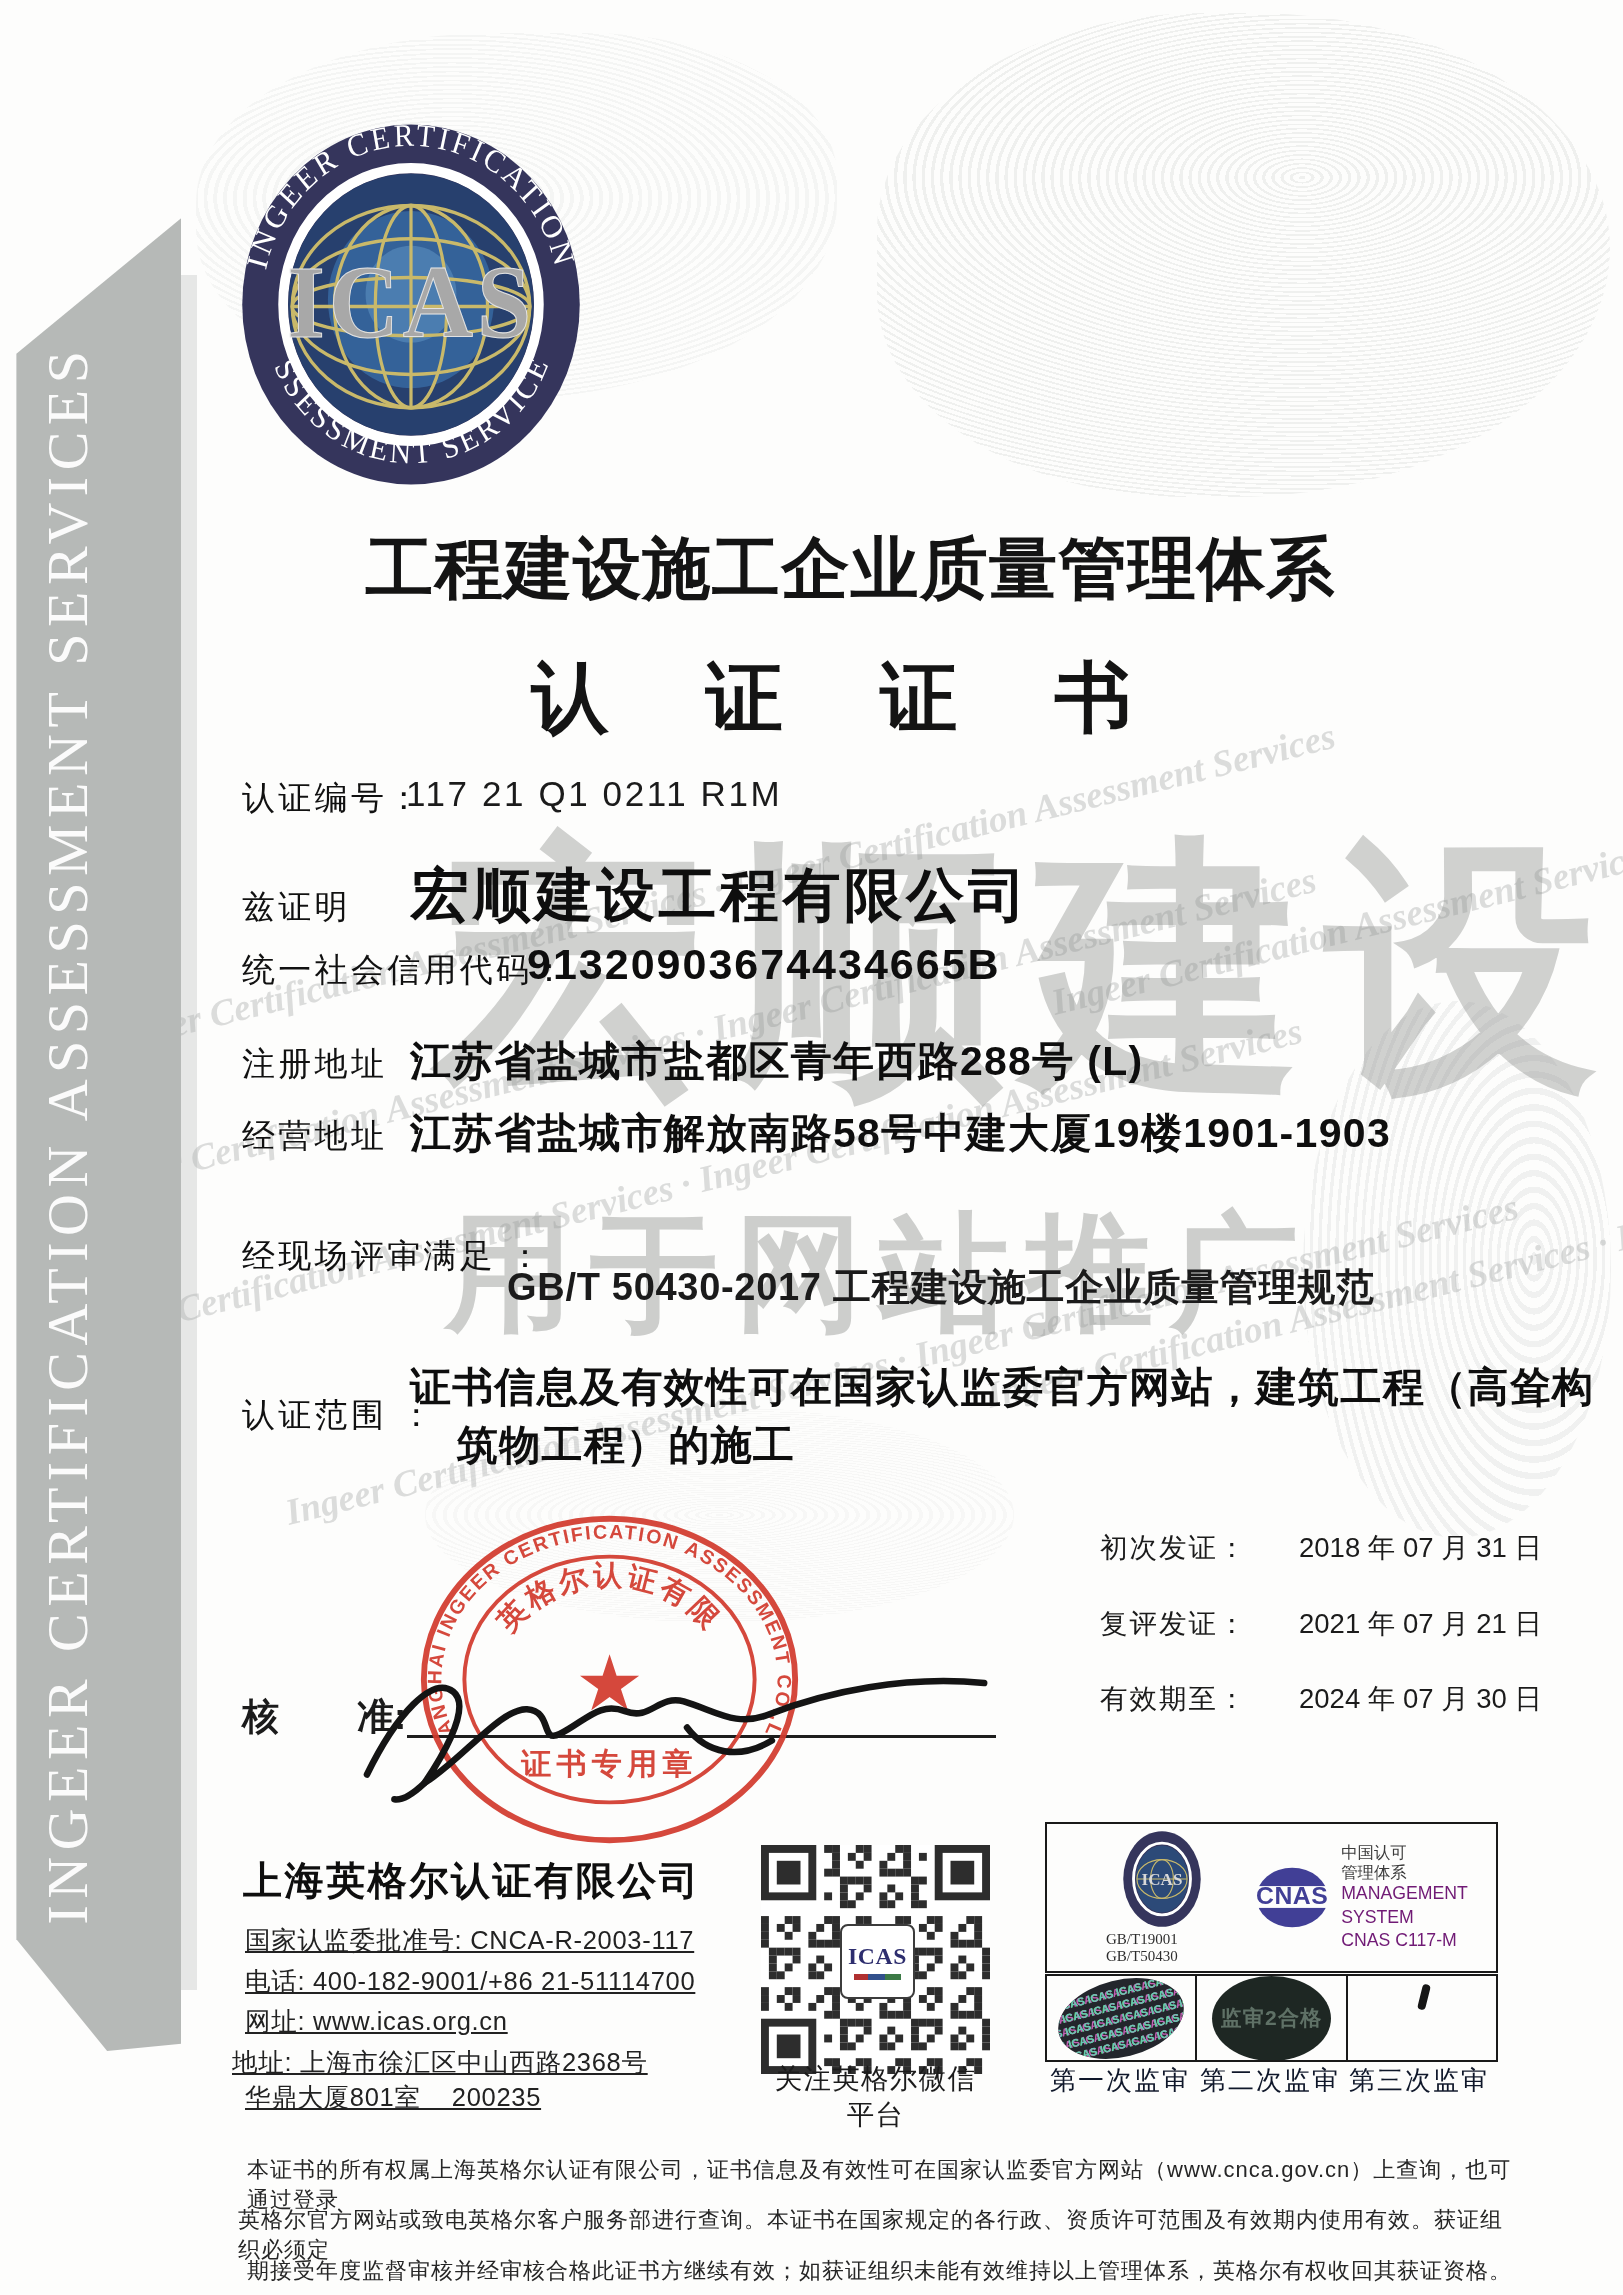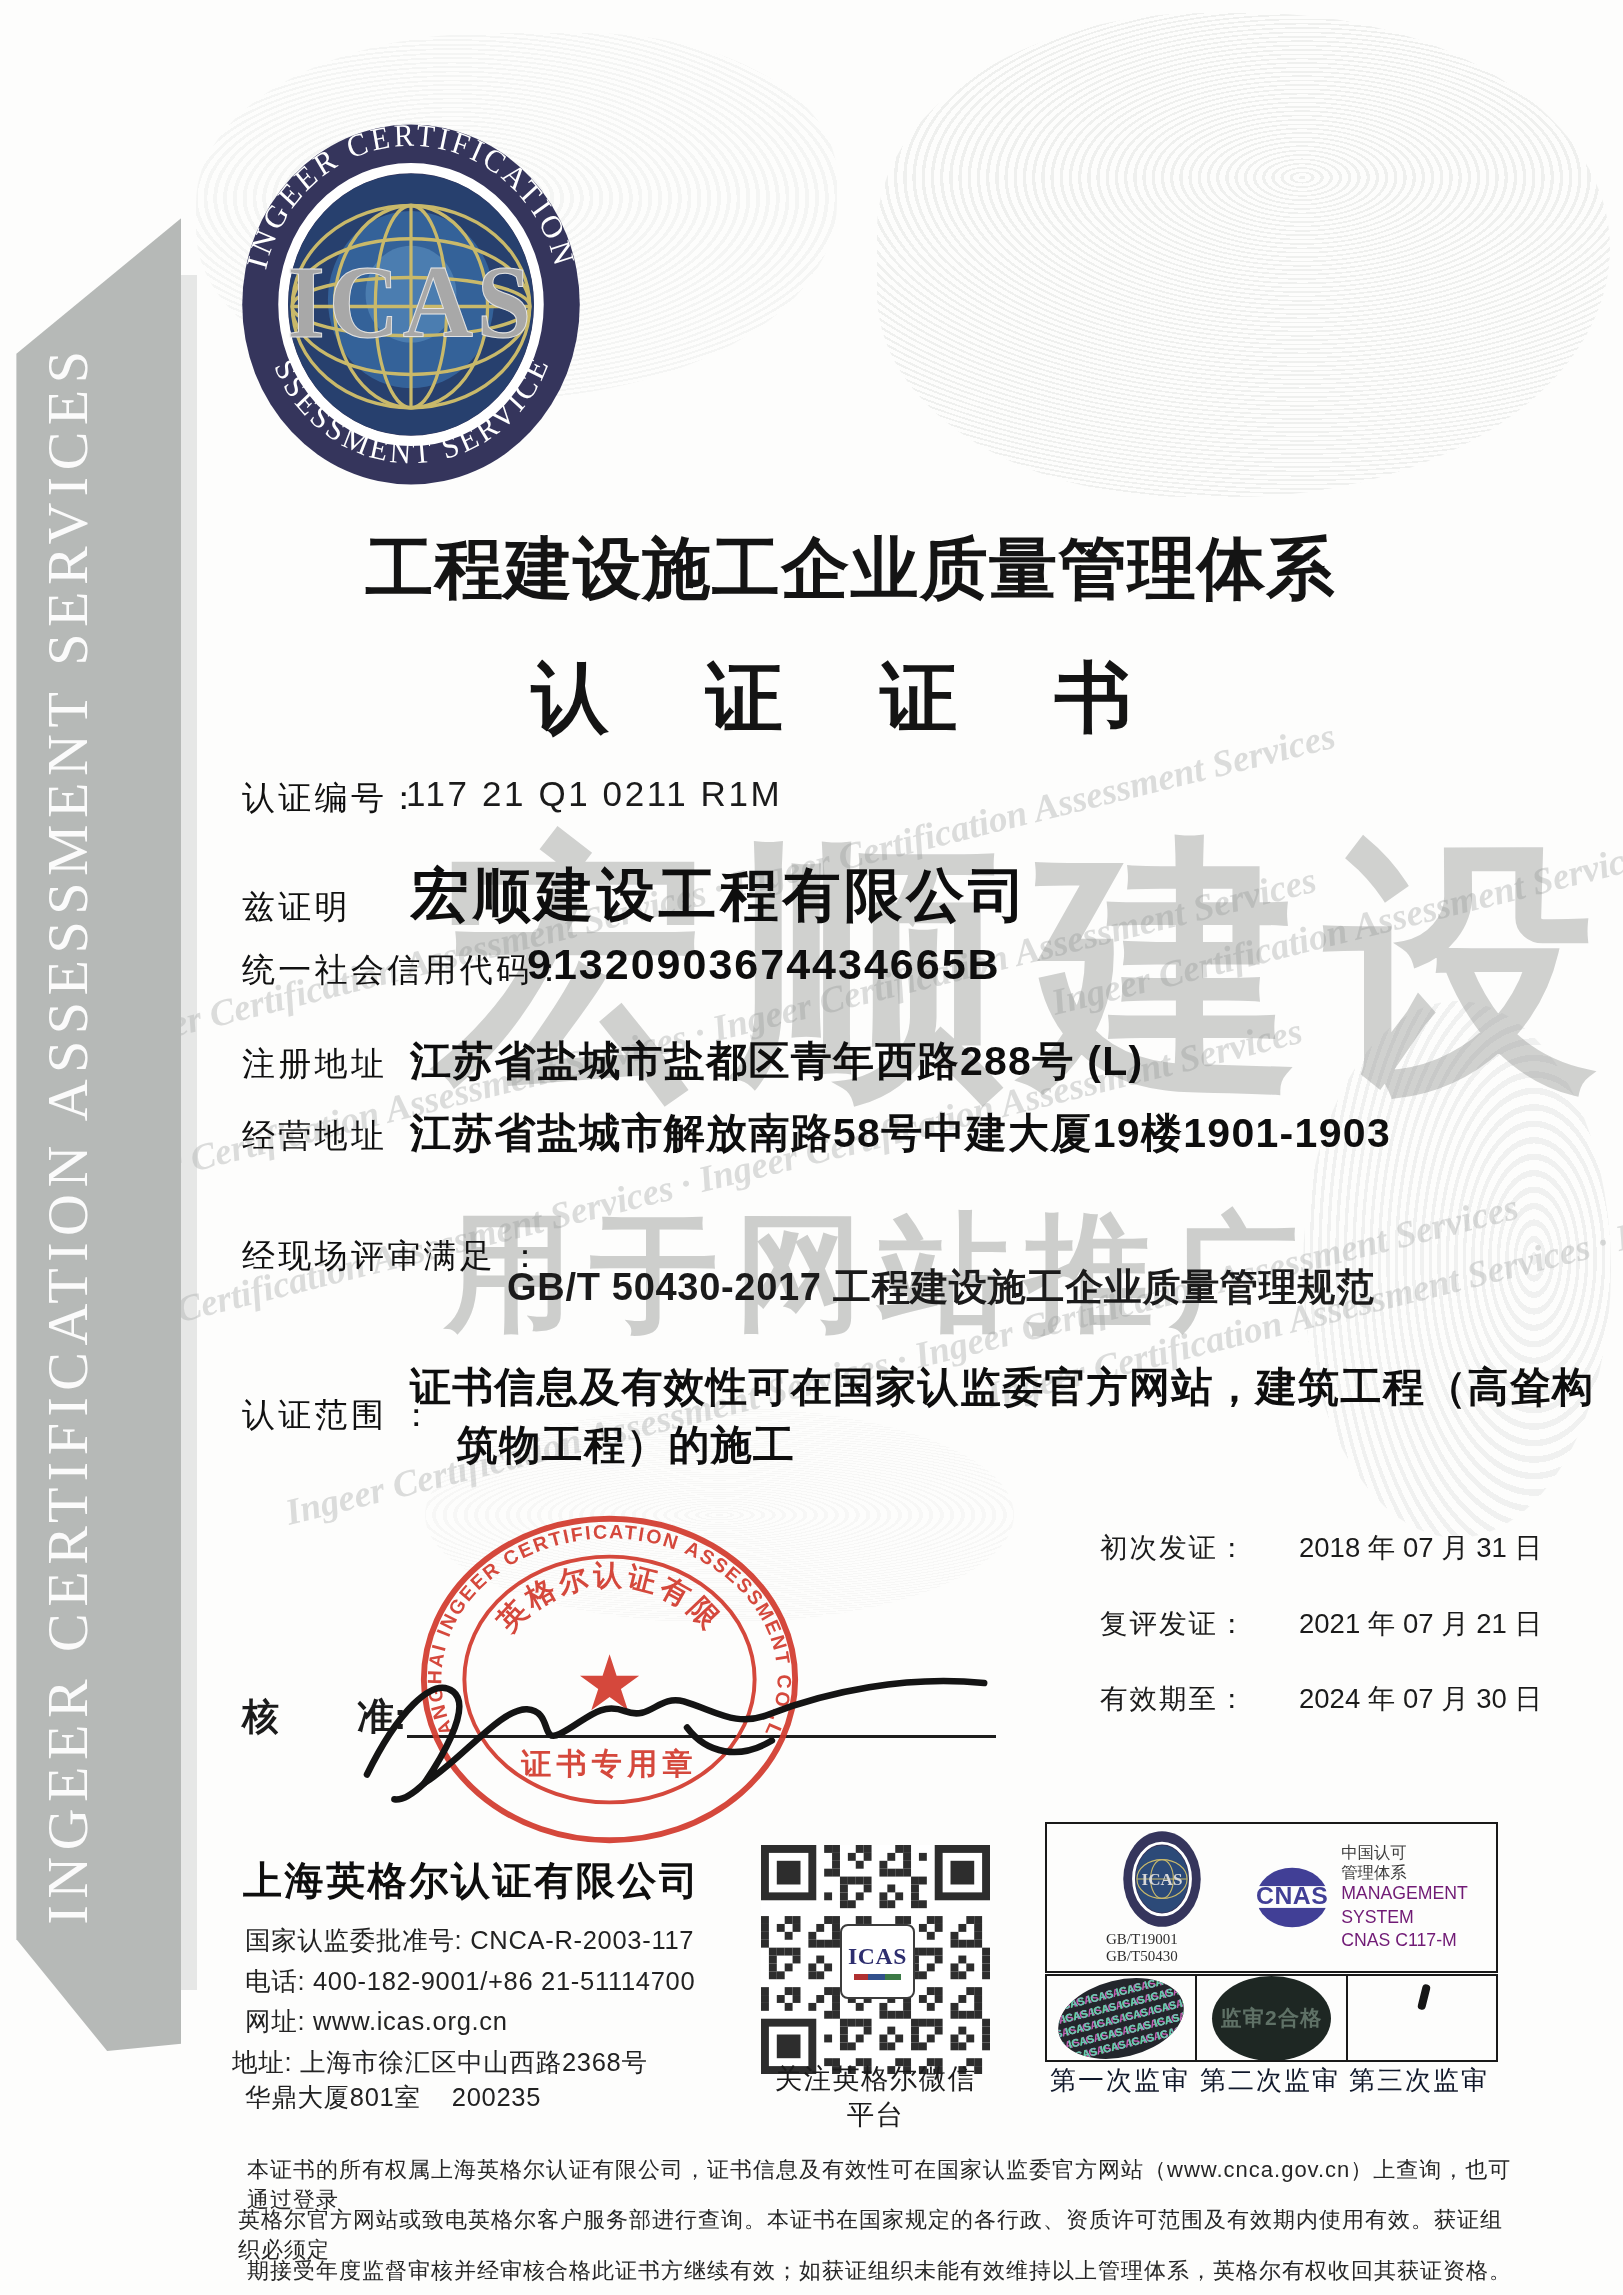--- a/index.html
+++ b/index.html
@@ -30,21 +30,21 @@
              font-family:"Liberation Serif",serif;font-size:58px;letter-spacing:6.5px;color:#fbfbfb;
              text-align:center;z-index:2;white-space:nowrap;}
   
   .z2{z-index:2;}
   .title1{left:196px;top:524px;width:1309px;text-align:center;font-size:68px;font-weight:900;letter-spacing:1.3px;color:#141414;}
   .title2{left:196px;top:647px;width:1309px;text-align:center;font-size:77px;font-weight:900;letter-spacing:38px;color:#141414;}
   .lbl{font-size:33px;letter-spacing:3.3px;color:#111;}
   .val-b{font-weight:700;color:#0e0e0e;}
   .pre{white-space:pre;}
   .foot-line{font-size:22px;letter-spacing:1px;color:#262626;}
-  .issuer-line{font-size:25.5px;color:#222;letter-spacing:0.7px;}
+  .issuer-line{font-size:25.5px;color:#222;letter-spacing:0.7px;text-decoration:underline;}
   
   .underline{left:407px;top:1735px;width:589px;height:2.6px;background:#1d1d1d;z-index:2;}
   .stamp{left:416px;top:1513px;width:387px;height:333px;z-index:3;opacity:.93;}
   .sig{left:340px;top:1623px;width:694px;height:209px;z-index:4;}
   
   .qr-wrap{left:761px;top:1845px;width:229px;height:229px;z-index:2;}
   .qr-center{position:absolute;left:79px;top:79px;width:71px;height:71px;background:#fff;border:2px solid #3c3c3c;
              border-radius:7.9px;display:flex;flex-direction:column;align-items:center;justify-content:center;gap:3.9px;}
   .qr-center .icas{font-family:"Liberation Serif",serif;font-weight:700;font-size:23.6px;color:#2e2e6e;letter-spacing:0.7px;}
   .qr-center .bar{width:47px;height:5.9px;background:linear-gradient(90deg,#b03030 0 30%,#32508c 30% 65%,#3c7a46 65% 100%);}

